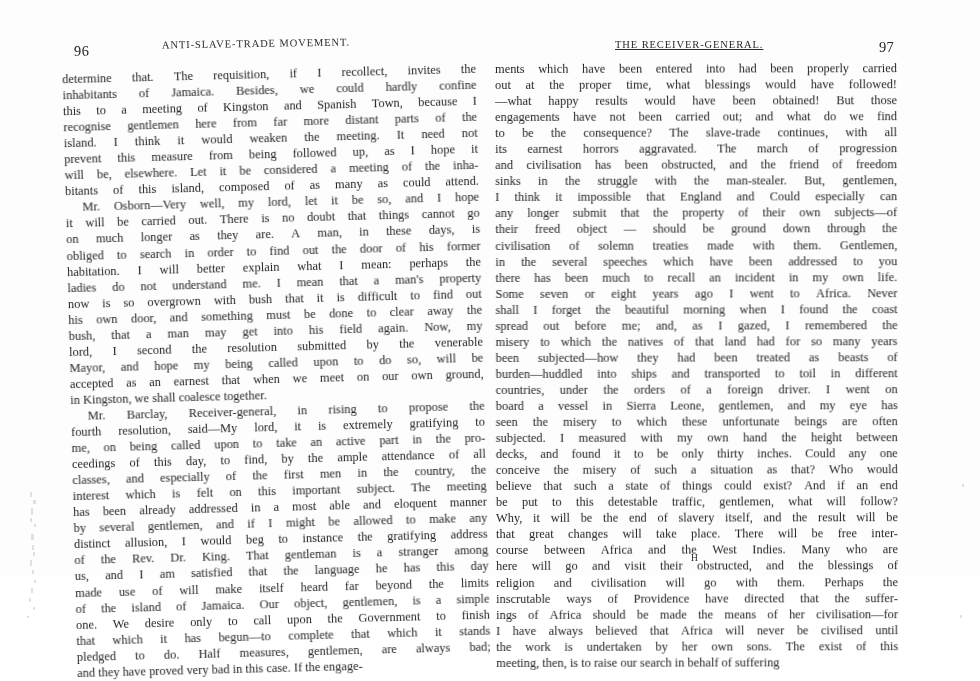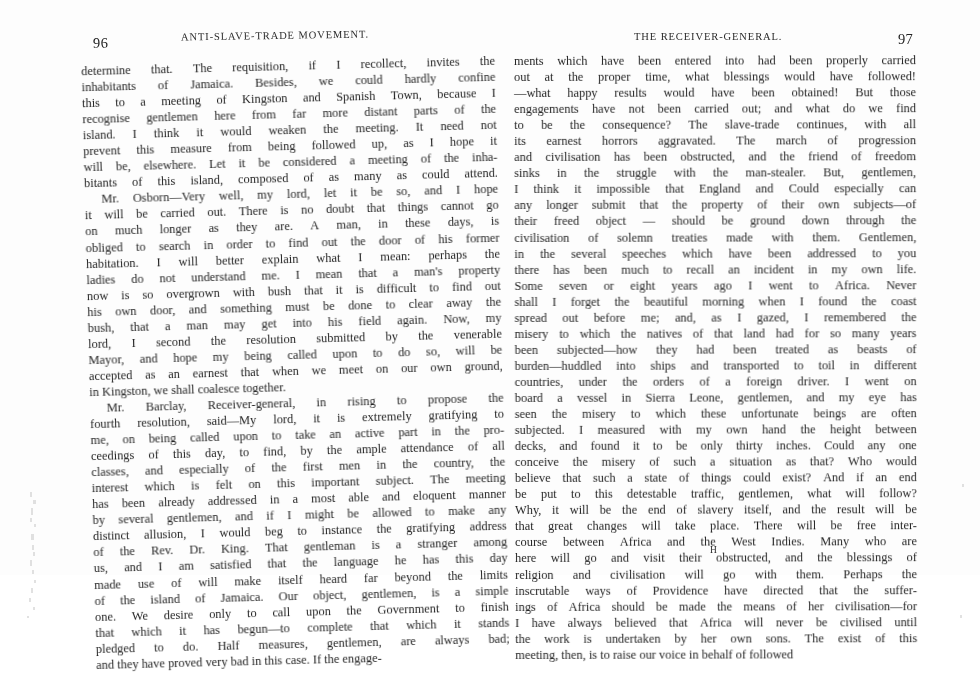--- a/index.html
+++ b/index.html
@@ -27,22 +27,21 @@
     position: absolute;
     left: 0; top: 0;
     width: 980px; height: 575px;
     background: #fdfdfd;
     pointer-events: none;
   }
 
   
   .book-page {
     position: absolute;
-    top: 0;
-    margin-left: 19px;
+    top: 8px;
   }
   #page-verso {
     left: 62px;
     width: 418px;
     height: 575px;
   }
   #page-recto {
     left: 495px;
     width: 405px;
     height: 575px;
@@ -74,20 +73,21 @@
     position: absolute;
     left: 100px;
     top: 0px;
     font-size: 10.5px;
   }
   #head-title-recto {
     position: absolute;
     left: 120px;
     top: -2px;
     font-size: 10.5px;
+    text-decoration: underline;
   }
   #folio-97 { right: 6px; top: -2px; }
 
   
   .text-block {
     position: absolute;
     left: 0;
     width: 100%;
     font-size: 12.4px;
     line-height: 16.05px;
@@ -1090,21 +1090,21 @@
           <span>undertaken</span>
           <span>by</span>
           <span>her</span>
           <span>own</span>
           <span>sons.</span>
           <span>The</span>
           <span>exist</span>
           <span>of</span>
           <span>this</span>
         </div>
-        <div class="para-line last">meeting, then, is to raise our voice in behalf of followed</div>
+        <div class="para-line last">meeting, then, is to raise our search in behalf of suffering</div>
       </div>
 
     <div id="signature-mark">H</div>
   </div>
 
 <div class="speckle" style="left: 30px; top: 492px; width: 2px; height: 5px;"></div>
     <div class="speckle" style="left: 33px; top: 500px; width: 3px; height: 4px;"></div>
     <div class="speckle" style="left: 31px; top: 508px; width: 2px; height: 7px;"></div>
     <div class="speckle" style="left: 30px; top: 518px; width: 2px; height: 4px;"></div>
     <div class="speckle" style="left: 34px; top: 524px; width: 2px; height: 3px;"></div>

